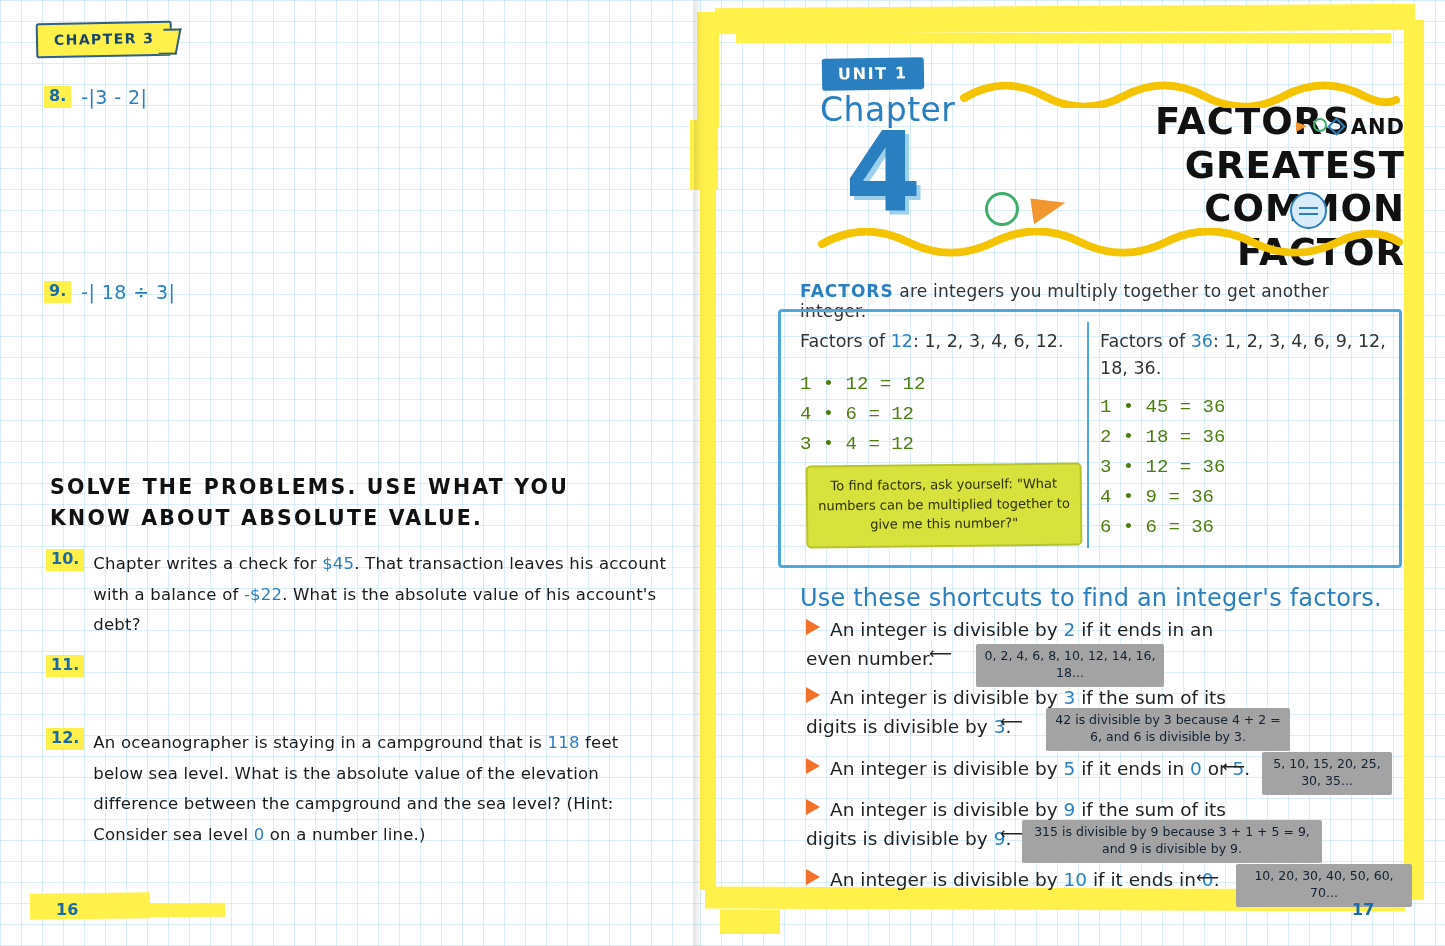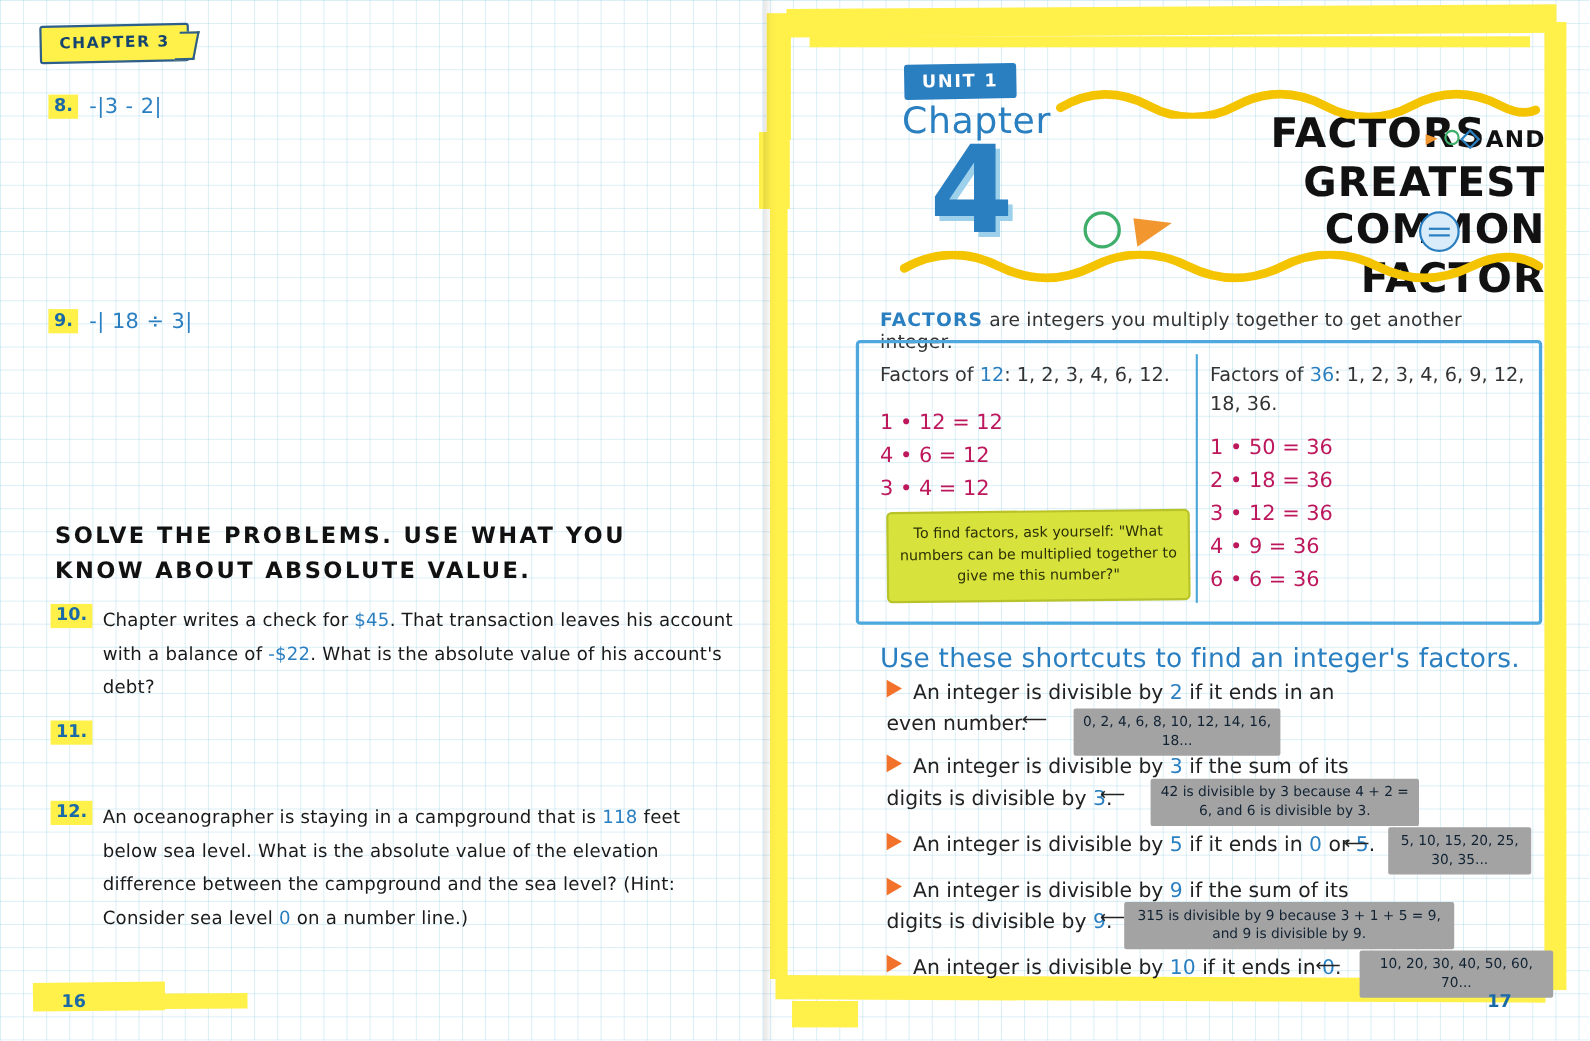--- a/index.html
+++ b/index.html
@@ -166,21 +166,21 @@
     position:absolute;left:778px;top:309px;width:618px;height:253px;
     border:3px solid #4fa8dd;border-radius:4px;
   }
   #factors-divider{
     position:absolute;left:1087px;top:322px;width:2px;height:226px;background:#4fa8dd;
   }
   .fbox-head{font-size:17.5px;color:#333;line-height:1.55;}
   .fbox-head .blue{color:#2a7fc1;}
   #fleft{position:absolute;left:800px;top:328px;width:270px;}
   #fright{position:absolute;left:1100px;top:328px;width:288px;}
-  .eq-list{margin-top:14px;font-size:19px;color:#be185d;line-height:1.58;}
+  .eq-list{margin-top:14px;font-size:19px;color:#4d7c0f;line-height:1.58;font-family:Liberation Mono, monospace;}
   .eq-list-36{margin-top:10px;}
 
   #tip-box{
     position:absolute;left:806px;top:464px;width:252px;
     background:#d8e23c;border:2px solid #b8c32a;border-radius:5px;
     padding:9px 10px 11px 10px;
     font-size:13px;line-height:1.5;color:#2b3006;text-align:center;
     transform:rotate(-.6deg);
   }
 
@@ -305,21 +305,21 @@
     <div>4 • 6 = 12</div>
     <div>3 • 4 = 12</div>
   </div>
 </div>
 
 <div id="fright">
   <div class="fbox-head">
     <span>Factors of </span><span class="blue">36</span><span>: 1, 2, 3, 4, 6, 9, 12, 18, 36.</span>
   </div>
   <div class="eq-list eq-list-36">
-    <div>1 • 50 = 36</div>
+    <div>1 • 45 = 36</div>
     <div>2 • 18 = 36</div>
     <div>3 • 12 = 36</div>
     <div>4 • 9 = 36</div>
     <div>6 • 6 = 36</div>
   </div>
 </div>
 
 <div id="tip-box">To find factors, ask yourself: "What numbers can be multiplied together to give me this number?"</div>
 
 <div id="shortcuts-title">Use these shortcuts to find an integer's factors.</div>

